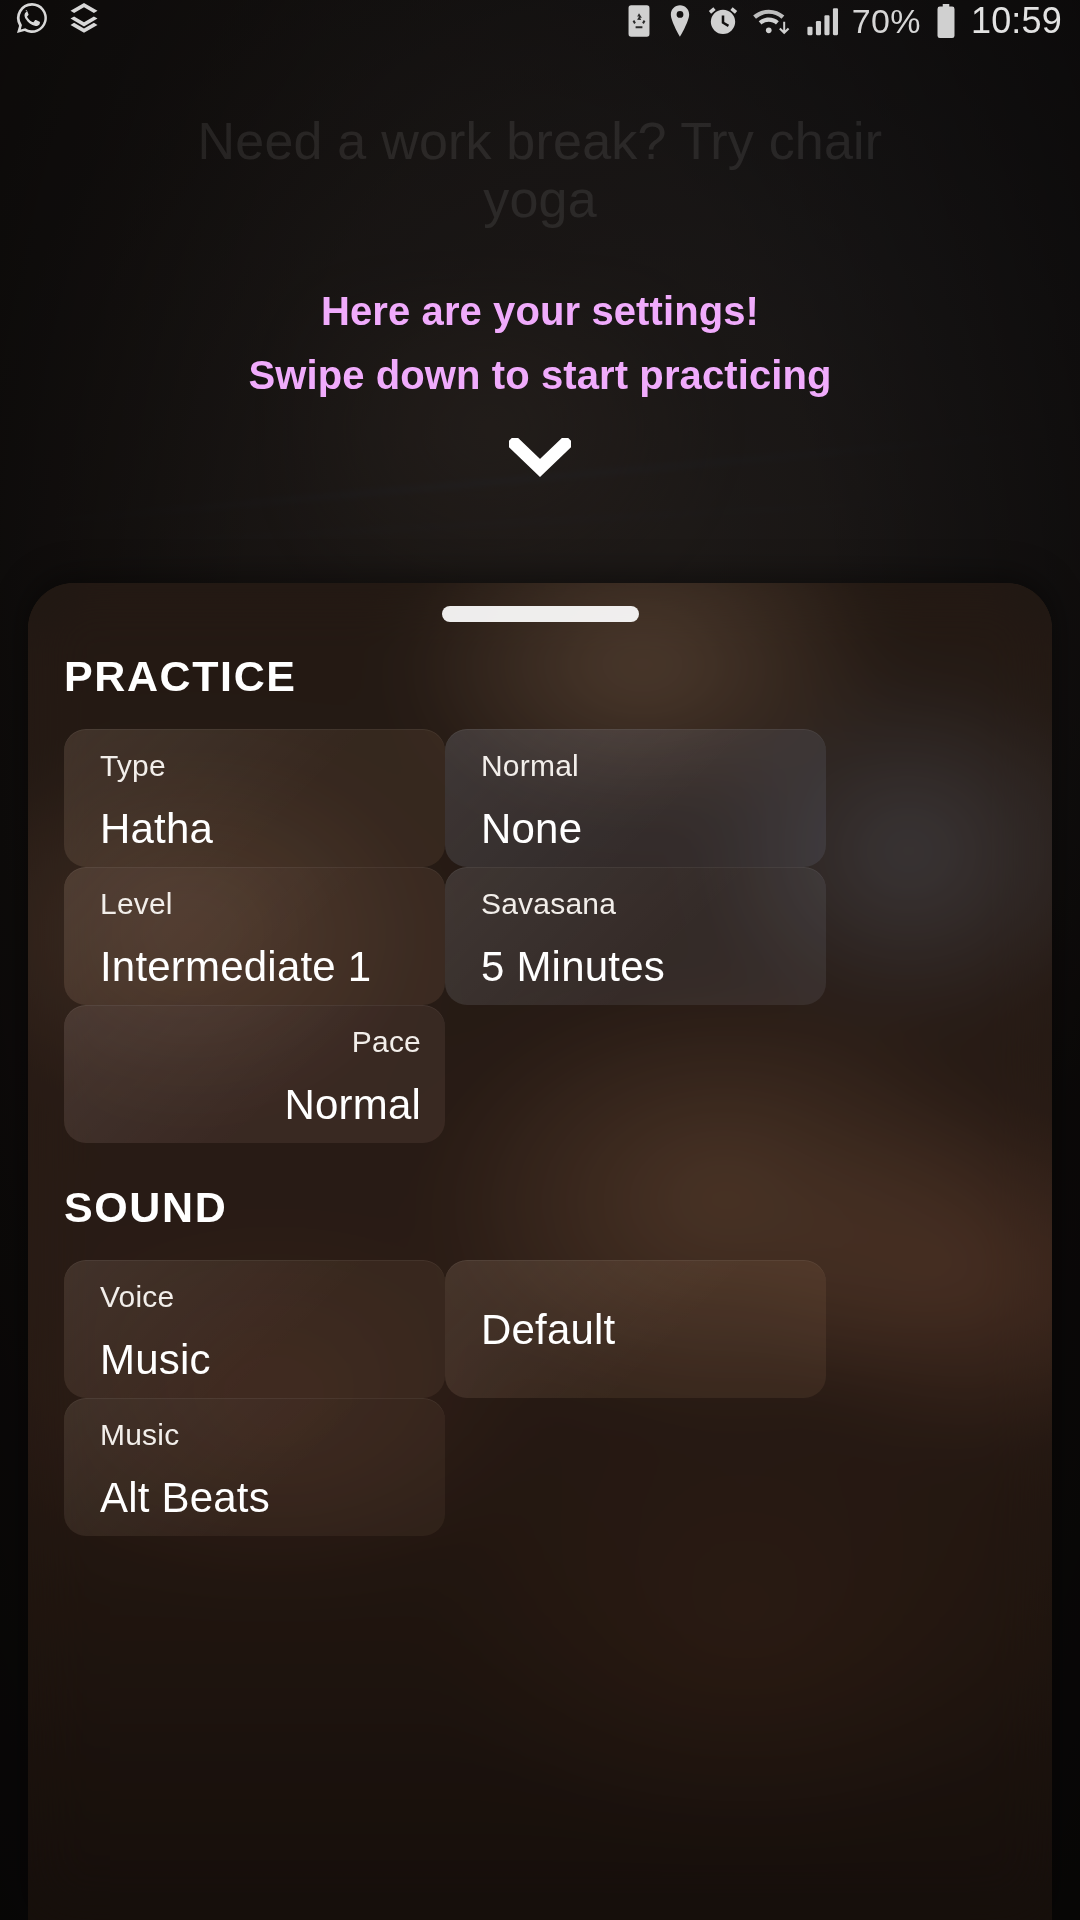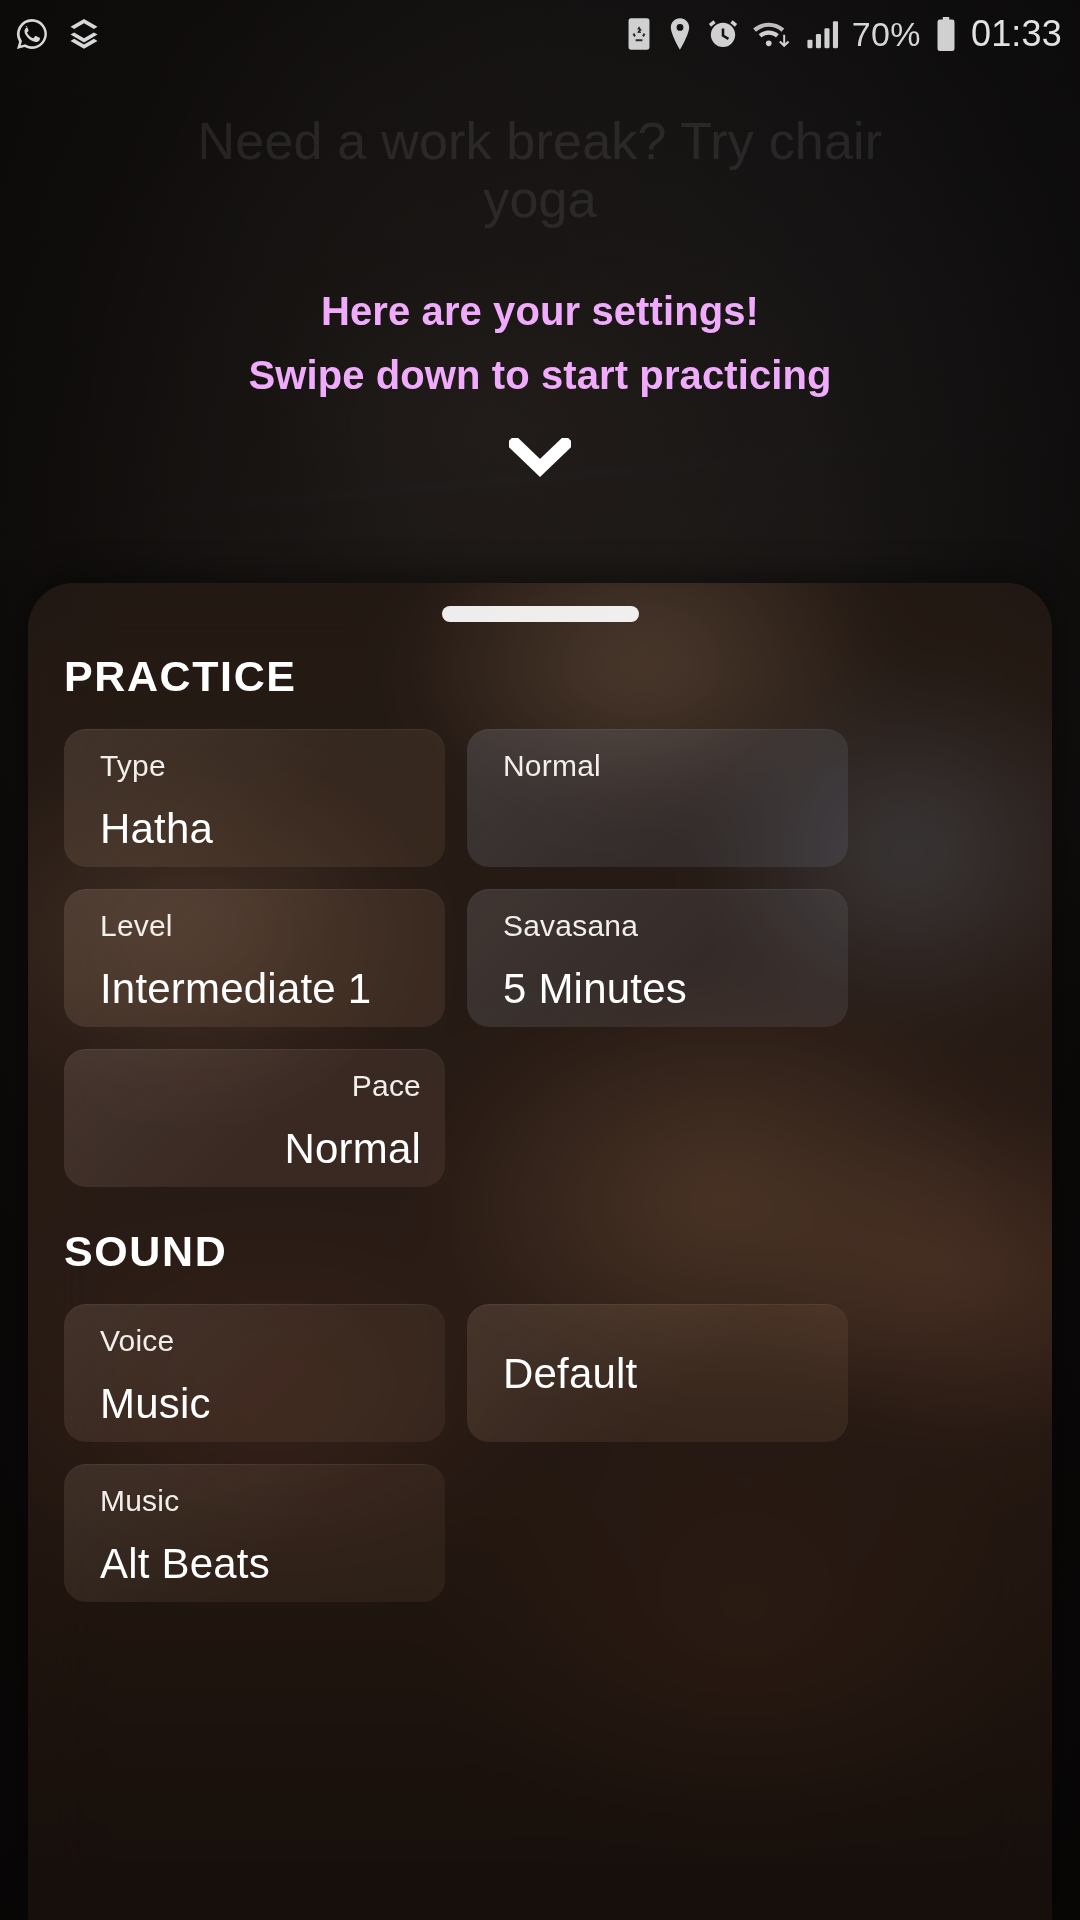--- a/index.html
+++ b/index.html
@@ -44,21 +44,21 @@
     background:radial-gradient(ellipse at 50% 40%, rgba(0,0,0,0) 40%, rgba(0,0,0,0.55) 100%);
   }
   .bg-dim {
     position:absolute; inset:0;
     background:rgba(8,7,6,0.62);
   }
 
   
   .statusbar {
     position:absolute; top:0; left:0; width:1080px; height:68px;
-    display:flex; align-items:center; justify-content:space-between;
+    display:flex; align-items:flex-start; justify-content:space-between;
     padding:0 18px 0 14px;
     color:#d8d8d8;
     z-index:40;
   }
   .sb-left  { display:flex; align-items:center; gap:16px; }
   .sb-right { display:flex; align-items:center; gap:12px; }
   .sb-icon { display:flex; align-items:center; justify-content:center; }
   .sb-text {
     font-size:34px; font-weight:400; color:#d6d6d6; letter-spacing:.4px;
     line-height:1;
@@ -129,21 +129,20 @@
   .section-title {
     color:#ffffff;
     font-size:43px; font-weight:700; letter-spacing:1.6px;
     margin-left:22px;
   }
   .section-title.practice { margin-top:30px; }
   .section-title.sound    { margin-top:40px; }
 
   .grid {
     display:flex; flex-wrap:wrap;
-    gap:22px;
     margin-top:28px;
     padding:0 22px;
   }
   .card {
     position:relative;
     width:381px; height:138px;
     border-radius:22px;
     overflow:hidden;
     padding:22px 24px 0 36px;
     background:rgba(255,255,255,0.085);
@@ -237,21 +236,21 @@
           <rect x="13" y="8" width="3.6" height="14" rx="0.8"></rect>
           <rect x="19" y="3" width="3.6" height="19" rx="0.8"></rect>
         </svg>
       </span>
       <span class="sb-text">70%</span>
       <span class="sb-icon">
         <svg width="26" height="34" viewBox="0 0 18 26" fill="#d0d0d0">
           <path d="M6.5 0h5v2h2.2a1.8 1.8 0 0 1 1.8 1.8v20.4A1.8 1.8 0 0 1 13.7 26H4.3a1.8 1.8 0 0 1-1.8-1.8V3.8A1.8 1.8 0 0 1 4.3 2h2.2V0z"></path>
         </svg>
       </span>
-      <span class="sb-clock">01:33</span>
+      <span class="sb-clock">10:59</span>
     </div>
   </div>
 
   <div class="hero">
     <div class="hero-title">Need a work break? Try chair yoga</div>
     <div class="hero-sub">Here are your settings!</div>
     <div class="hero-sub" style="margin-top:6px;">Swipe down to start practicing</div>
     <div class="chevron-wrap">
       <span>
         <svg width="62" height="42" viewBox="0 0 62 42">
@@ -268,20 +267,21 @@
       <div class="drag-handle"></div>
 
       <div class="section-title practice">PRACTICE</div>
       <div class="grid">
         <div class="card tint-warm">
           <div class="card-label">Type</div>
           <div class="card-value">Hatha</div>
         </div>
         <div class="card tint-cool">
           <div class="card-label">Normal</div>
+          <div class="card-value">None</div>
         </div>
         <div class="card tint-warm2">
           <div class="card-label">Level</div>
           <div class="card-value">Intermediate 1</div>
         </div>
         <div class="card tint-cool2">
           <div class="card-label">Savasana</div>
           <div class="card-value">5 Minutes</div>
         </div>
         <div class="card tint-mauve">

